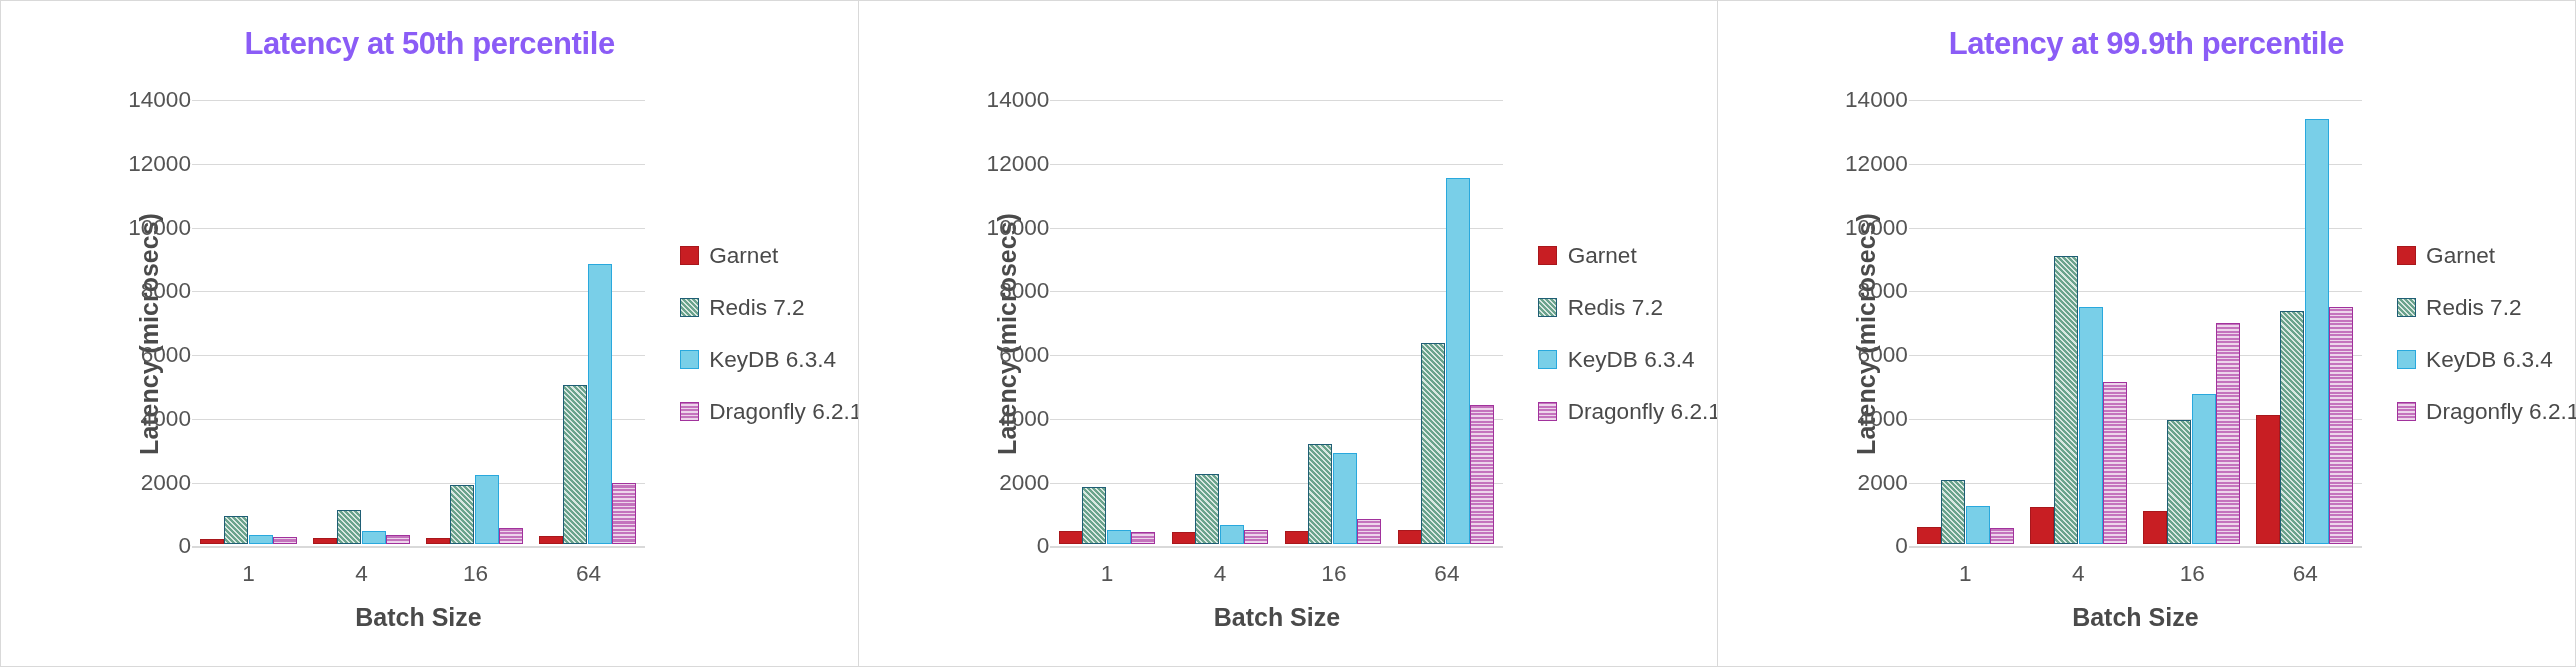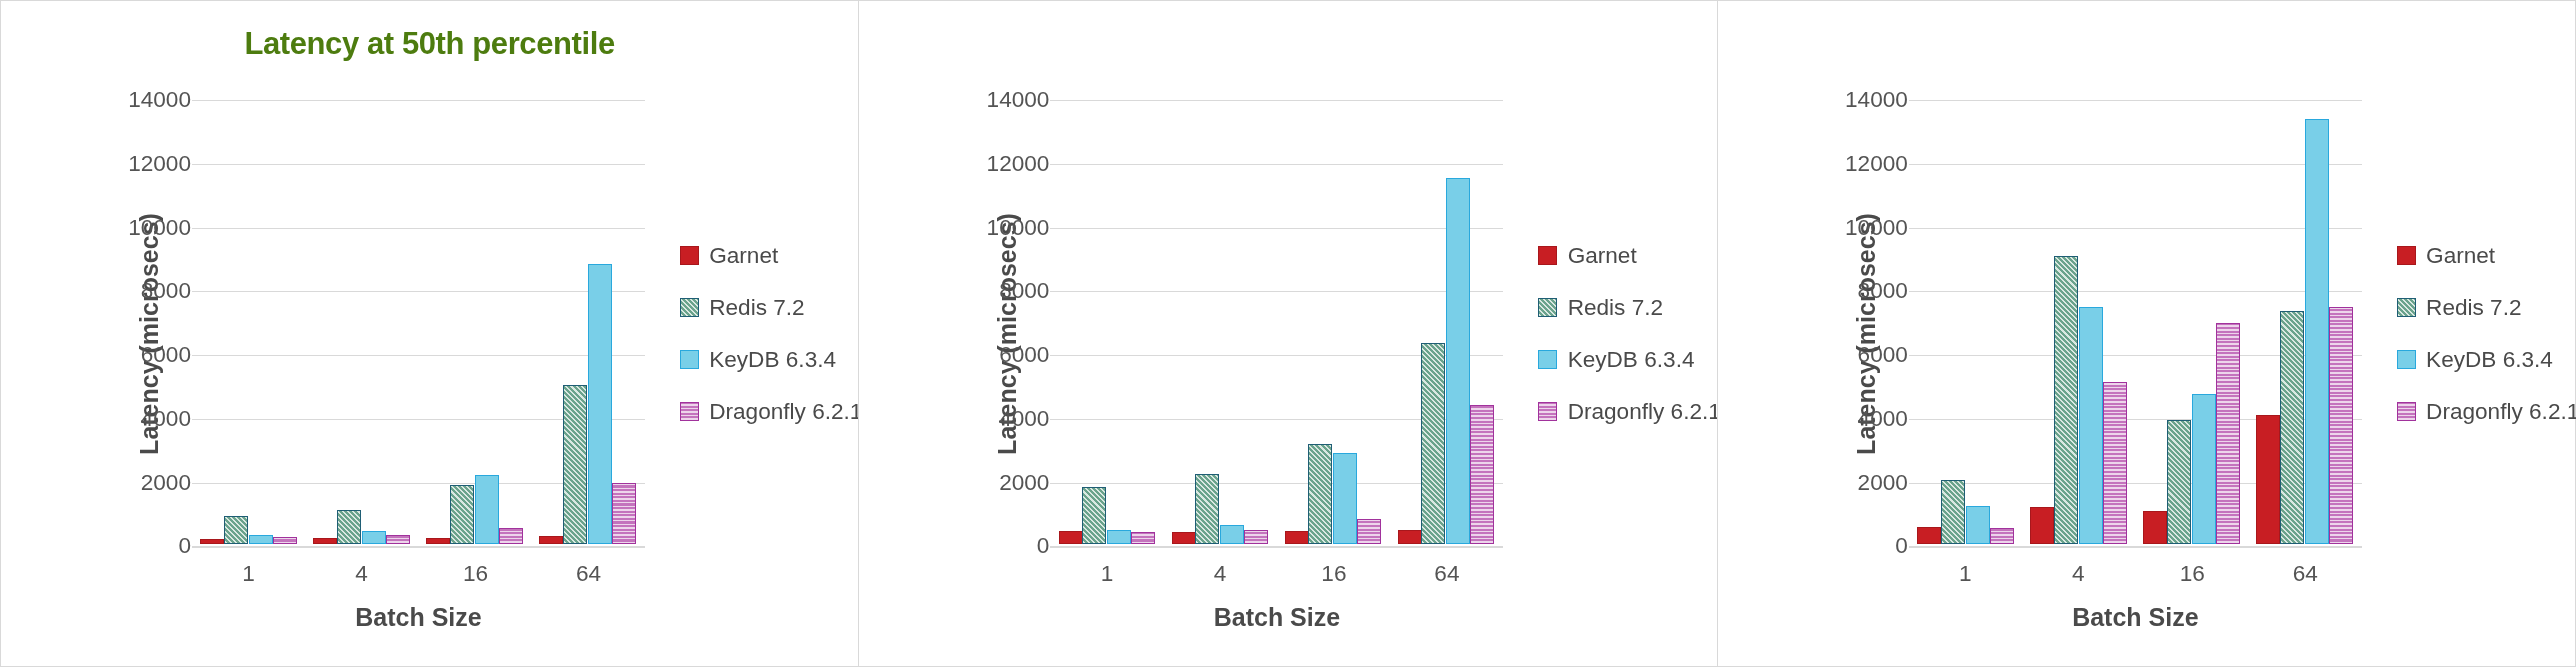--- a/index.html
+++ b/index.html
@@ -30,21 +30,21 @@
   .panel + .panel { margin-left: -0.7px; }
 
   .chart-title {
     position: absolute;
     top: 25px;
     left: 0;
     right: 0;
     text-align: center;
     font-size: 31px;
     font-weight: bold;
-    color: #4d7c0f;
+    color: #8b5cf6;
     letter-spacing: -0.4px;
     white-space: nowrap;
   }
 
   
   .plot-wrap {
     position: absolute;
     left: 0;
     top: 0;
     width: 100%;
@@ -328,20 +328,21 @@
             <span class="legend-label">KeyDB 6.3.4</span>
           </div>
           <div class="legend-item">
             <span class="swatch dragonfly"></span>
             <span class="legend-label">Dragonfly 6.2.11</span>
           </div>
         </div>
       </div>
     </div>
     <div class="panel">
+      <div class="chart-title">Latency at 99.9th percentile</div>
       <div class="plot-wrap">
         <div class="ylabel">Latency (microsecs)</div>
         <div class="baseline" style="left: 191px; width: 453px; top: 545px;"></div>
         <div class="gridline" style="left: 191px; width: 453px; top: 482px;"></div>
         <div class="gridline" style="left: 191px; width: 453px; top: 418px;"></div>
         <div class="gridline" style="left: 191px; width: 453px; top: 354px;"></div>
         <div class="gridline" style="left: 191px; width: 453px; top: 290px;"></div>
         <div class="gridline" style="left: 191px; width: 453px; top: 227px;"></div>
         <div class="gridline" style="left: 191px; width: 453px; top: 163px;"></div>
         <div class="gridline" style="left: 191px; width: 453px; top: 99px;"></div>

